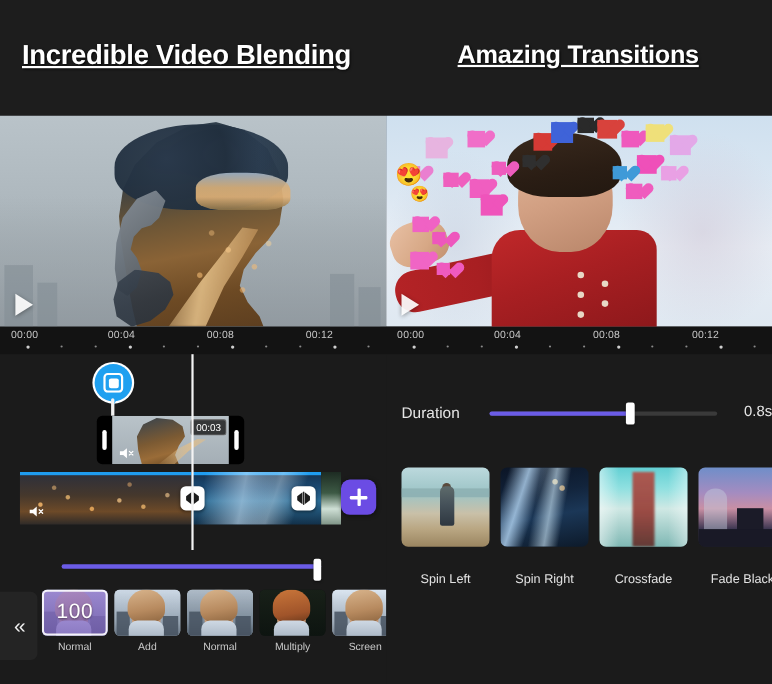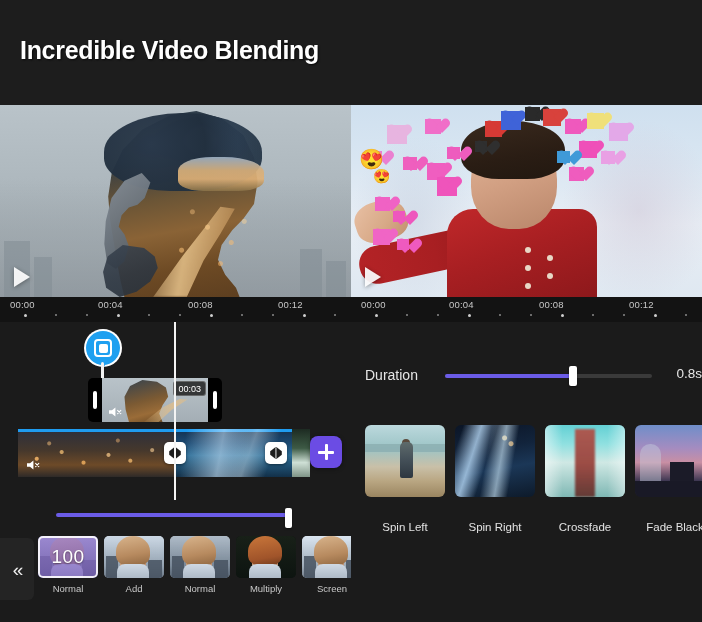--- a/index.html
+++ b/index.html
@@ -12,20 +12,21 @@
   }
   .app { position:relative; width:702px; height:622px; background:#1b1b1b; overflow:hidden; }
 
   
   .headings { position:absolute; left:0; top:0; width:702px; height:105px; background:#1d1d1d; }
   .heading {
     position:absolute; top:36px;
     font-size:25px; font-weight:bold; letter-spacing:-0.3px;
     color:#ffffff; white-space:nowrap;
     text-shadow:1px 1px 2px rgba(0,0,0,.75);
+    text-decoration:underline;
   }
   .heading.left  { left:20px; }
   .heading.right { left:416px; font-size:23px; }
 
   
   .preview { position:absolute; top:105px; width:351px; height:192px; overflow:hidden; }
   .preview.left  { left:0; }
   .preview.right { left:351px; }
 
   .pv-sky { position:absolute; inset:0; }
@@ -425,20 +426,21 @@
   }
   .tt-fadeblack .ground { position:absolute; left:0; bottom:0; width:100%; height:22%; background:#191926; }
 </style>
 </head>
 <body>
 
 <div class="app">
 
   <div class="headings">
     <div class="heading left">Incredible Video Blending</div>
+    <div class="heading right">Amazing Transitions</div>
   </div>
 
   <div class="preview left pane-l">
     <div class="pv-sky"></div>
     <div class="city-haze"></div>
     <div class="haze-bldg" style="left:4px;width:26px;height:56px;"></div>
     <div class="haze-bldg" style="left:34px;width:18px;height:40px;"></div>
     <div class="haze-bldg" style="left:300px;width:22px;height:48px;"></div>
     <div class="haze-bldg" style="left:326px;width:20px;height:36px;"></div>
     <div class="silh"></div>

